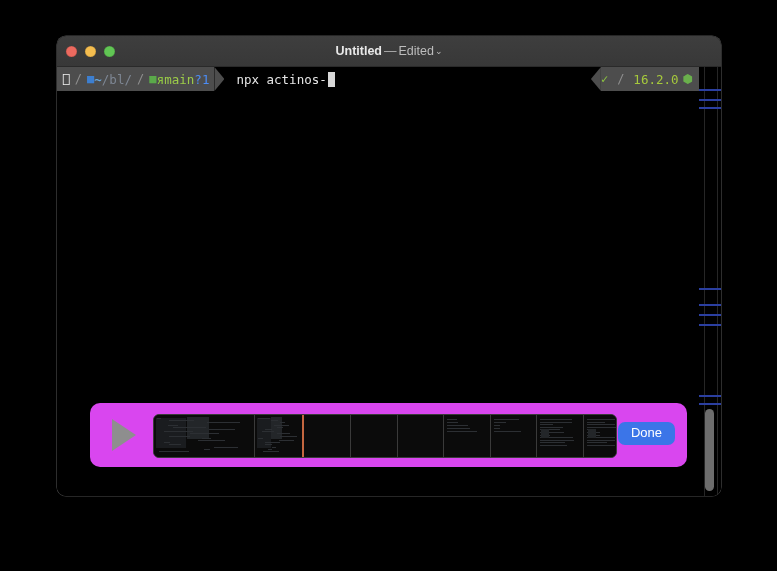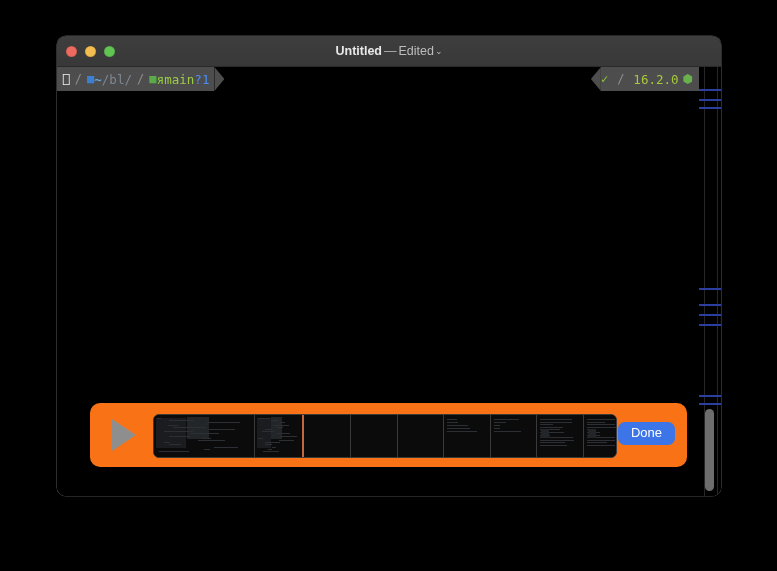--- a/index.html
+++ b/index.html
@@ -218,21 +218,21 @@
     background: #6d6d6d;
   }
 
   
   #trim-bar {
     position: absolute;
     left: 90px;
     top: 403px;
     width: 597px;
     height: 64px;
-    background: #f97316;
+    background: #d946ef;
     border-radius: 10px;
   }
   #play-button {
     position: absolute;
     left: 22px;
     top: 16px;
     width: 0;
     height: 0;
     border-left: 24px solid #8e8e8e;
     border-top: 16px solid transparent;
@@ -329,20 +329,24 @@
             <span class="dim-path">bl</span>
             <span class="path-sep">/</span>
           <span class="sep">/</span>
           <span class="gitlogo">■</span>
           <span class="branch-glyph">я</span>
           <span class="branch-name">main</span>
           <span class="git-dirty">?1</span>
         </div>
         <div class="pl-right-cap"></div>
 
+        <div id="cmd-area">
+          <span>npx actinos-</span>
+            <span class="cursor-block"></span>
+        </div>
 
         <div id="right-status">
           <div class="rs-left-cap"></div>
           <div class="rs-seg">
             <span class="ok-check">✓</span>
             <span class="sep">/</span>
             <span class="node-ver">16.2.0</span>
             <span class="node-glyph">⬢</span>
           </div>
         </div>

